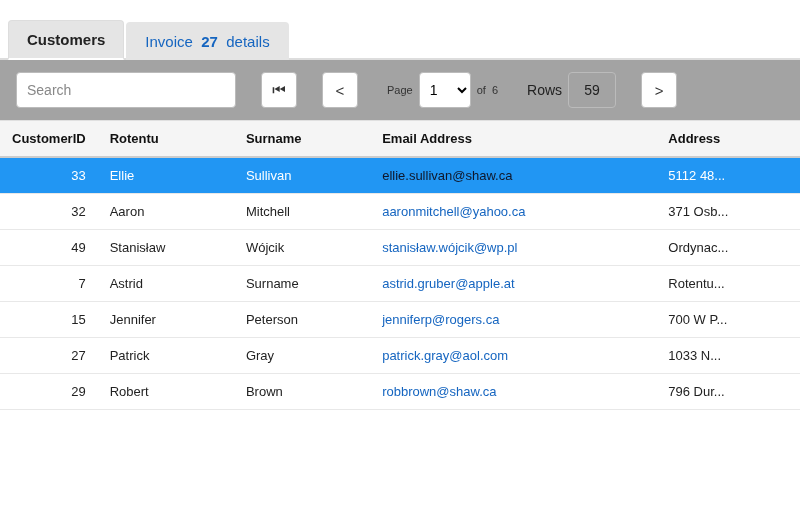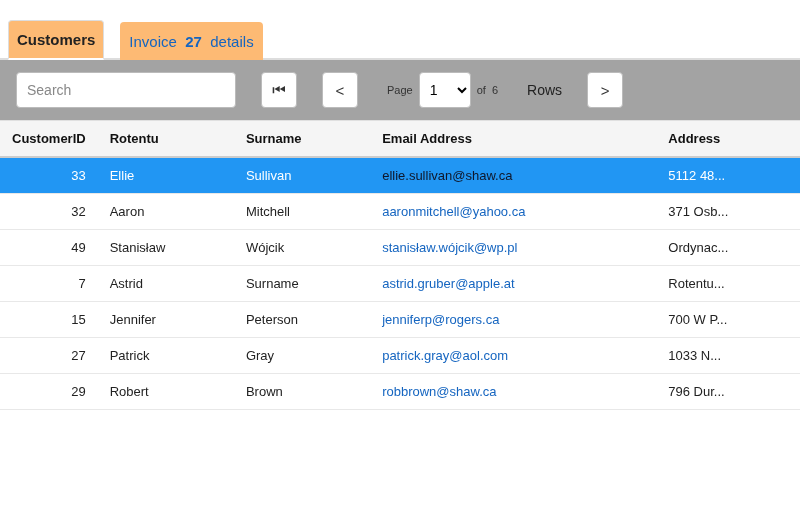--- a/index.html
+++ b/index.html
@@ -16,30 +16,30 @@
     
     .tabs {
       display: flex;
       align-items: flex-end;
       border-bottom: 2px solid #ddd;
       padding: 0 8px;
       background: #fff;
       height: 60px;
     }
     .tab {
-      padding: 10px 8px;
+      padding: 10px 18px;
       cursor: pointer;
       font-size: 15px;
       border: 1px solid transparent;
       border-bottom: none;
-      margin-right: 16px;
+      margin-right: 2px;
       border-radius: 4px 4px 0 0;
       position: relative;
       top: 2px;
-      background: #fdba74;
+      background: #e5e5e5;
     }
     .tab.active {
       border-color: #ddd;
       border-bottom: 2px solid #fff;
       font-weight: 600;
       color: #222;
     }
     .tab .count {
       font-weight: 700;
       color: #1565c0;
@@ -197,20 +197,21 @@
       <option>3</option>
       <option>4</option>
       <option>5</option>
       <option>6</option>
     </select>
     <span>of</span>
     <span>6</span>
   </div>
   <div class="rows-info">
     <span>Rows</span>
+    <div class="rows-value">59</div>
   </div>
   <button class="toolbar-btn">&gt;</button>
 </div>
 
 <div class="table-container">
   <table>
     <thead>
       <tr>
         <th>CustomerID</th>
         <th>Rotentu</th>

